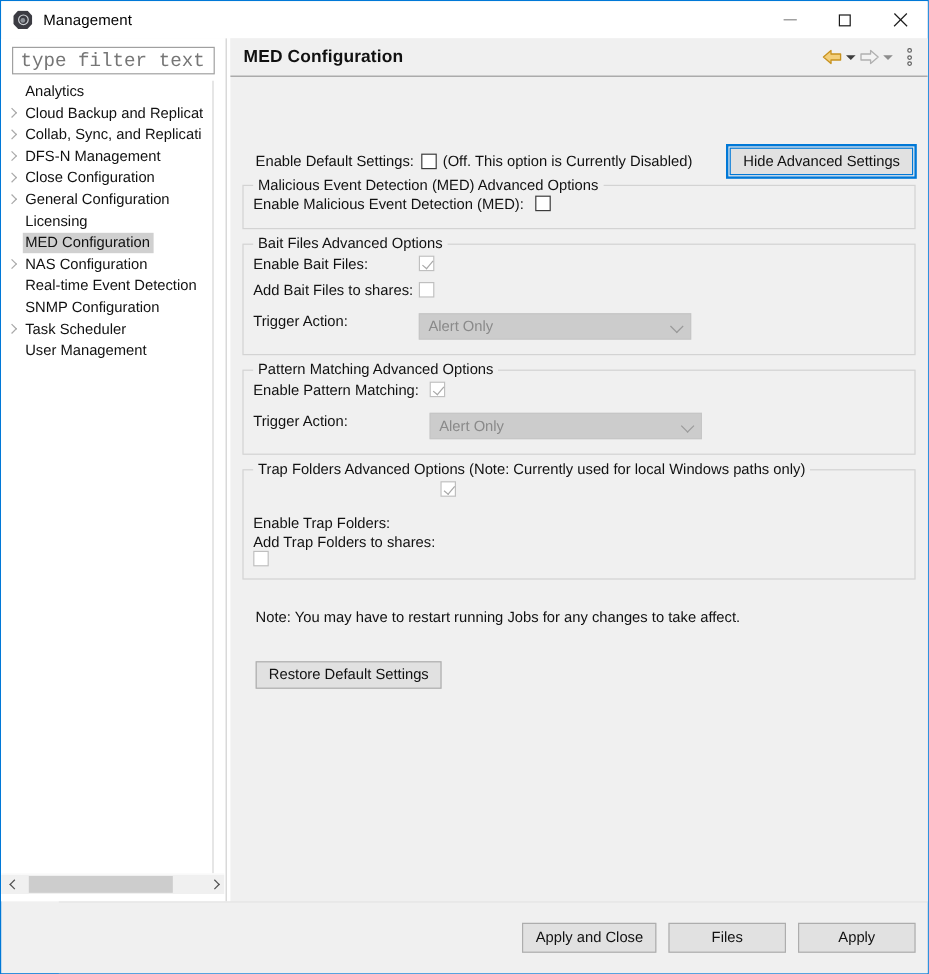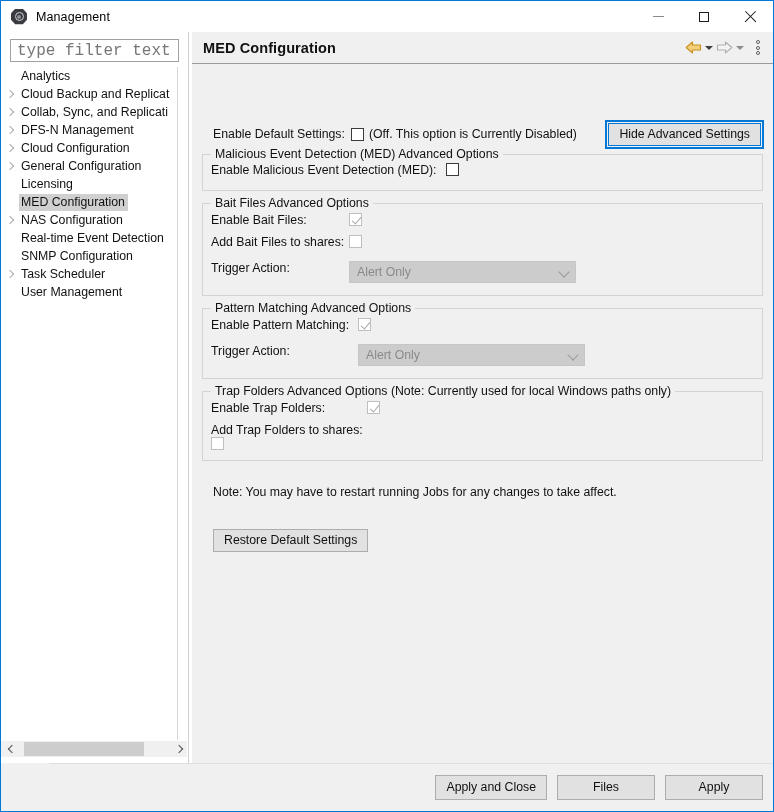--- a/index.html
+++ b/index.html
@@ -393,21 +393,21 @@
   #note-text {
     font-size: 12.3px;
     color: #111111;
     padding: 12px 0 0 11px;
   }
   #restore-wrap { padding: 30px 0 0 11px; }
 
   
   #footer {
     flex: 0 0 auto;
-    height: 48px;
+    height: 60px;
     background: #f0f0f0;
     border-top: 1px solid #dfdfdf;
     display: flex;
     align-items: center;
     justify-content: flex-end;
     padding-right: 10px;
     gap: 10px;
     margin-left: 48px;
   }
   #footer .btn {
@@ -461,21 +461,21 @@
           <div class="tree-row">
             <span class="tw has"></span>
             <span class="tree-label">Collab, Sync, and Replicati</span>
           </div>
           <div class="tree-row">
             <span class="tw has"></span>
             <span class="tree-label">DFS-N Management</span>
           </div>
           <div class="tree-row">
             <span class="tw has"></span>
-            <span class="tree-label">Cloud Configuration</span>
+            <span class="tree-label">Close Configuration</span>
           </div>
           <div class="tree-row">
             <span class="tw has"></span>
             <span class="tree-label">General Configuration</span>
           </div>
           <div class="tree-row">
             <span class="tw"></span>
             <span class="tree-label">Licensing</span>
           </div>
           <div class="tree-row selected">
@@ -609,21 +609,21 @@
               <span class="cval">Alert Only</span>
               <span class="cchev"></span>
             </span>
           </div>
         </div>
 
         <div class="group" style="padding-top:9px; padding-bottom:10px;">
           <span class="gtitle">Trap Folders Advanced Options (Note: Currently used for local Windows paths only)</span>
 
           <div class="grow">
-            <span class="gl" style="width:156px;">Enable Trap Folders:</span>
+            <span class="gl" style="width:156px;margin-top:28px;">Enable Trap Folders:</span>
             <span class="cb checked disabled"></span>
           </div>
 
           <div class="grow" style="margin-bottom:0;flex-direction:column;">
             <span class="gl" style="width:156px;">Add Trap Folders to shares:</span>
             <span class="cb disabled"></span>
           </div>
         </div>
 
         <div id="note-text">Note: You may have to restart running Jobs for any changes to take affect.</div>

